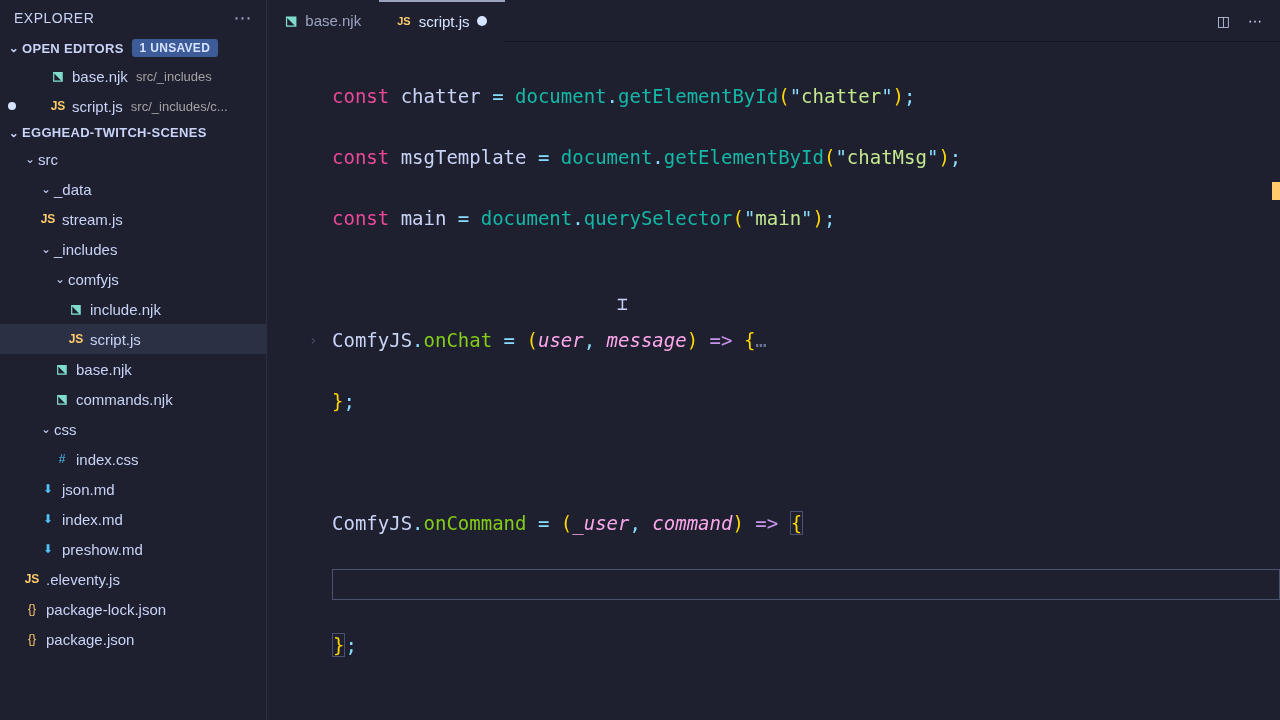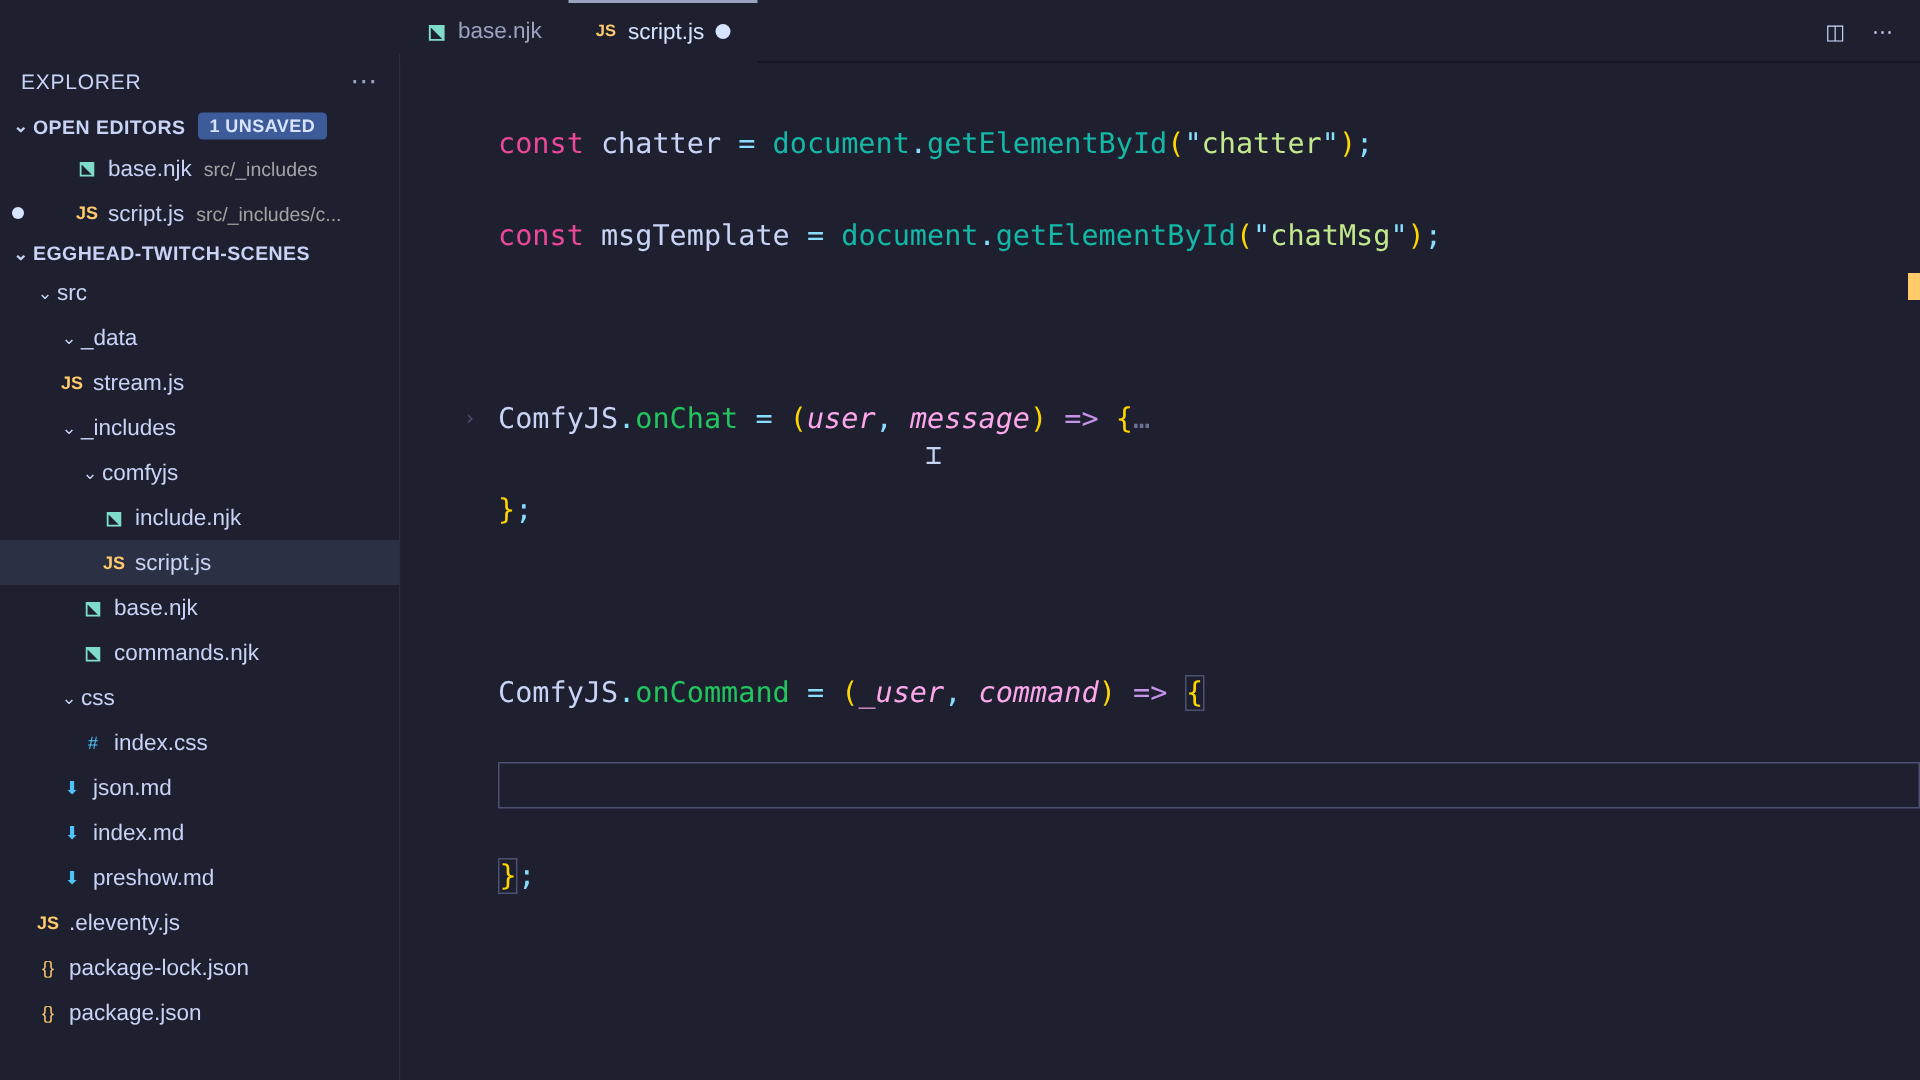--- a/index.html
+++ b/index.html
@@ -12,21 +12,20 @@
   overflow: hidden;
   display: flex;
   font-size: 14px;
 }
 .sidebar {
   width: 267px;
   background: #1e2030;
   border-right: 1px solid #2b2d40;
   display: flex;
   flex-direction: column;
-  margin-top: 36px;
 }
 .explorer-header {
   display: flex;
   justify-content: space-between;
   align-items: center;
   padding: 6px 14px;
   height: 35px;
   color: #c8d3f5;
   font-size: 14px;
   letter-spacing: 0.5px;
@@ -150,21 +149,21 @@
 }
 .k-const { color: #ec4899; }
 .k-ident { color: #c8d3f5; }
 .k-op { color: #89ddff; }
 .k-obj { color: #14b8a6; }
 .k-func { color: #14b8a6; }
 .k-paren { color: #ffd700; }
 .k-str { color: #c3e88d; }
 .k-strq { color: #89ddff; }
 .k-param { color: #fca7ea; font-style: italic; }
-.k-prop { color: #22c55e; }
+.k-prop { color: #84cc16; }
 .k-arrow { color: #c792ea; }
 .k-dim { color: #6b7394; }
 .cursor-line {
   position: absolute;
   left: 65px; right: 0;
   border: 1px solid #4b5170;
   height: 31px;
   pointer-events: none;
 }
 .text-cursor {
@@ -317,20 +316,21 @@
     </div>
     <div class="tabbar-actions">
       <span>◫</span>
       <span>⋯</span>
     </div>
   </div>
 
   <div class="editor">
 <div class="line"><span class="k-const">const </span><span class="k-ident">chatter</span><span class="k-op"> = </span><span class="k-obj">document</span><span class="k-op">.</span><span class="k-func">getElementById</span><span class="k-paren">(</span><span class="k-strq">"</span><span class="k-str">chatter</span><span class="k-strq">"</span><span class="k-paren">)</span><span class="k-op">;</span></div>
 <div class="line"><span class="k-const">const </span><span class="k-ident">msgTemplate</span><span class="k-op"> = </span><span class="k-obj">document</span><span class="k-op">.</span><span class="k-func">getElementById</span><span class="k-paren">(</span><span class="k-strq">"</span><span class="k-str">chatMsg</span><span class="k-strq">"</span><span class="k-paren">)</span><span class="k-op">;</span></div>
+<div class="line"><span class="k-const">const </span><span class="k-ident">main</span><span class="k-op"> = </span><span class="k-obj">document</span><span class="k-op">.</span><span class="k-func">querySelector</span><span class="k-paren">(</span><span class="k-strq">"</span><span class="k-str">main</span><span class="k-strq">"</span><span class="k-paren">)</span><span class="k-op">;</span></div>
 <div class="line"> </div>
 <div class="line"><span class="gutter-arrow">›</span><span class="k-ident">ComfyJS</span><span class="k-op">.</span><span class="k-prop">onChat</span><span class="k-op"> = </span><span class="k-paren">(</span><span class="k-param">user</span><span class="k-op">, </span><span class="k-param">message</span><span class="k-paren">)</span><span class="k-arrow"> =&gt; </span><span class="k-paren">{</span><span class="k-dim">…</span></div>
 <div class="line"><span class="k-paren">}</span><span class="k-op">;</span></div>
 <div class="line"> </div>
 <div class="line"><span class="k-ident">ComfyJS</span><span class="k-op">.</span><span class="k-prop">onCommand</span><span class="k-op"> = </span><span class="k-paren">(</span><span class="k-param">_user</span><span class="k-op">, </span><span class="k-param">command</span><span class="k-paren">)</span><span class="k-arrow"> =&gt; </span><span class="k-paren" style="border:1px solid #4b5170">{</span></div>
 <div class="line" style="position:relative"><div class="cursor-line"></div> </div>
 <div class="line"><span class="k-paren" style="border:1px solid #4b5170">}</span><span class="k-op">;</span></div>
 <div class="line"> </div>
 
     <span class="text-cursor" style="left:350px; top:247px;">⌶</span>

